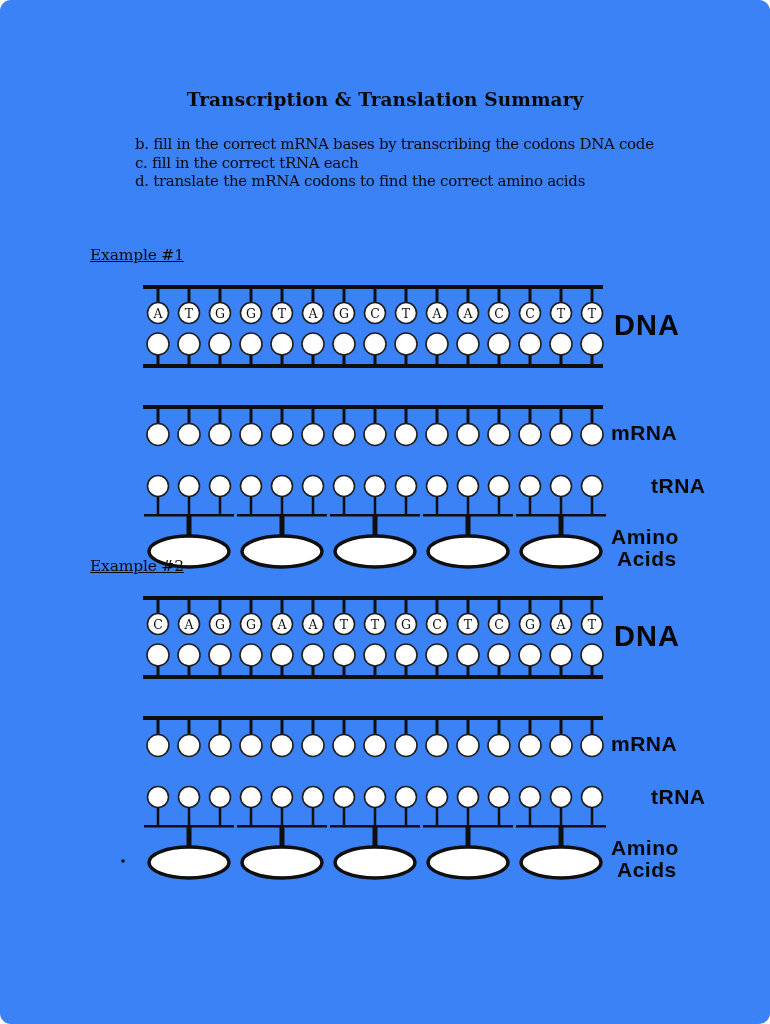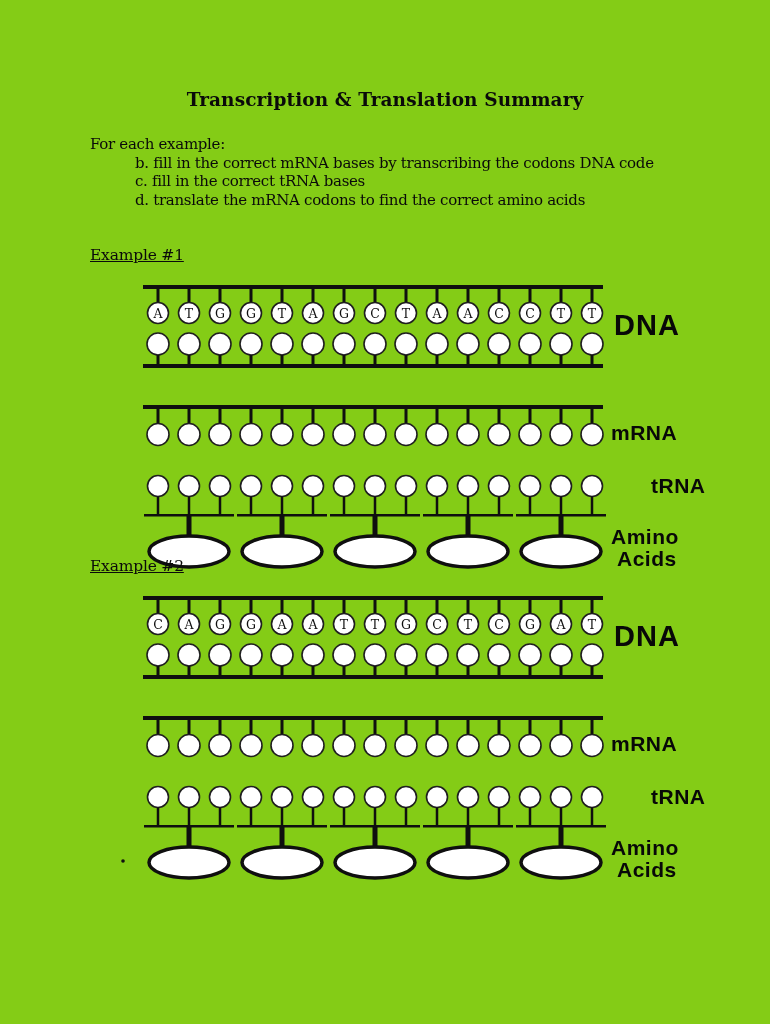--- a/index.html
+++ b/index.html
@@ -1,19 +1,19 @@
 <!DOCTYPE html>
 <html><head>
 <meta charset="utf-8">
 <style>
   html,body{margin:0;padding:0;background:#ffffff;}
   .page{
     position:relative;width:770px;height:1024px;margin:0 auto;
-    background:#84cc16;overflow:hidden;
-    font-family:"DejaVu Serif", serif;color:#0a0a0a;
+    background:#3b82f6;overflow:hidden;
+    font-family:"DejaVu Serif", serif;color:#0a0a0a;border-radius:11px;
   }
   .title{
     position:absolute;top:89px;left:0;width:770px;
     text-align:center;font-size:18.5px;font-weight:bold;
     letter-spacing:.1px;
   }
   .instructions{
     position:absolute;left:90px;top:135px;width:620px;
     font-size:15px;line-height:18.6px;letter-spacing:-.3px;
   }
@@ -42,23 +42,22 @@
     font-size:12.5px;
   }
 </style>
 </head>
 <body>
 
 <div class="page">
   <div class="title">Transcription &amp; Translation Summary</div>
 
   <div class="instructions">
-    <div>For each example:</div>
     <div class="item">b. fill in the correct mRNA bases by transcribing the codons DNA code</div>
-    <div class="item">c. fill in the correct tRNA bases</div>
+    <div class="item">c. fill in the correct tRNA each</div>
     <div class="item">d. translate the mRNA codons to find the correct amino acids</div>
   </div>
 
   <div id="examples-root">
       <div class="example" style="top: 246px; text-align: center;">
         <div class="example-heading">Example #1</div>
         <svg width="770" height="305" viewBox="0 0 770 305" class="diagram">
           <rect x="143" y="12" width="460" height="4" fill="#0f0f0f"></rect>
           <rect x="156.5" y="16" width="3" height="14" fill="#0f0f0f"></rect>
           <circle cx="158" cy="40" r="10.5" fill="#fff" stroke="#1f1f1f" stroke-width="1.6"></circle>

